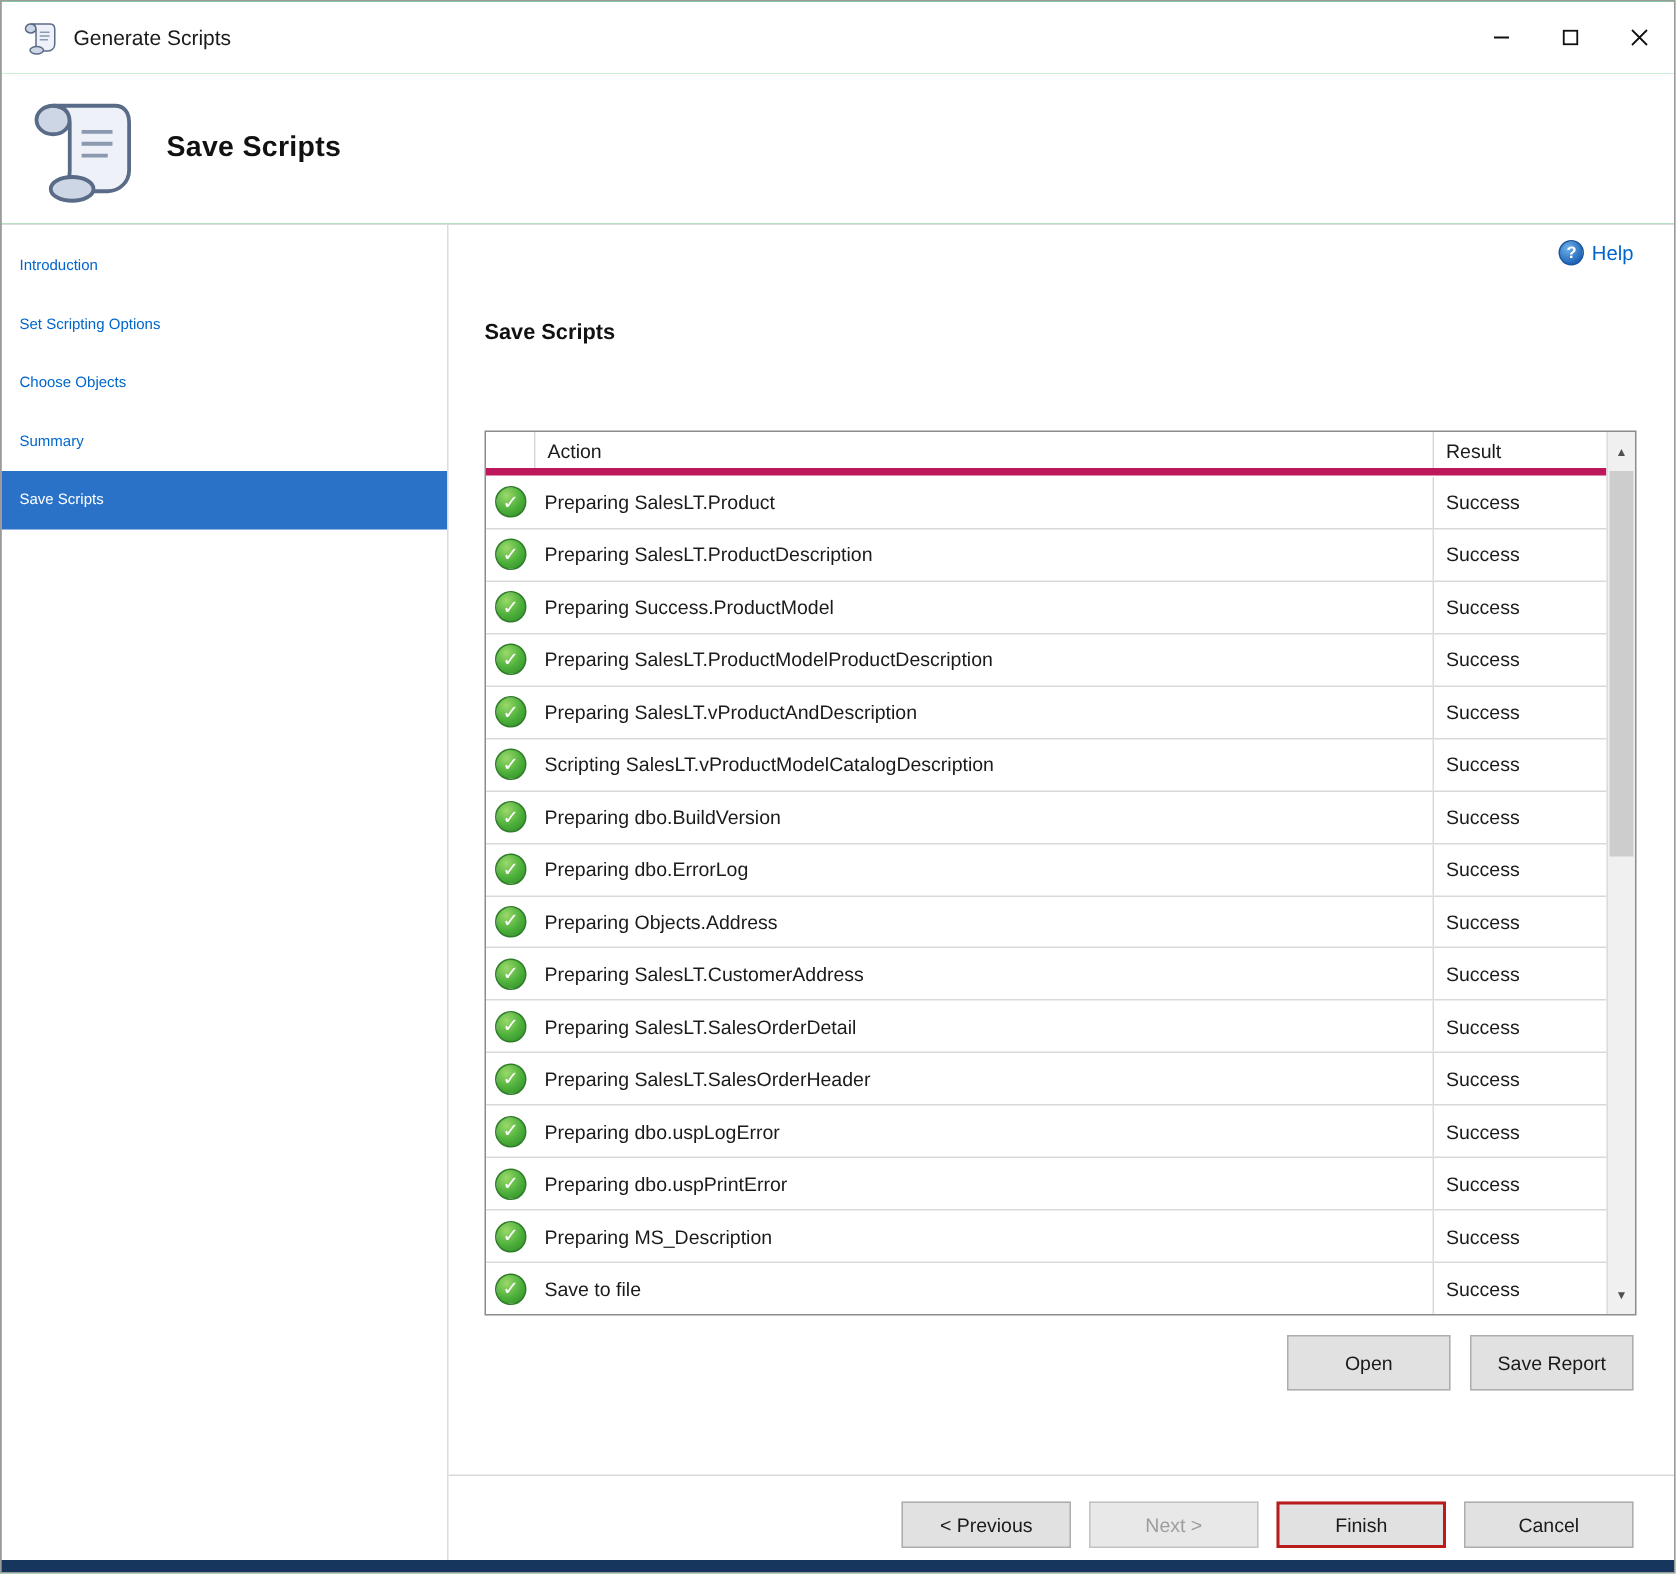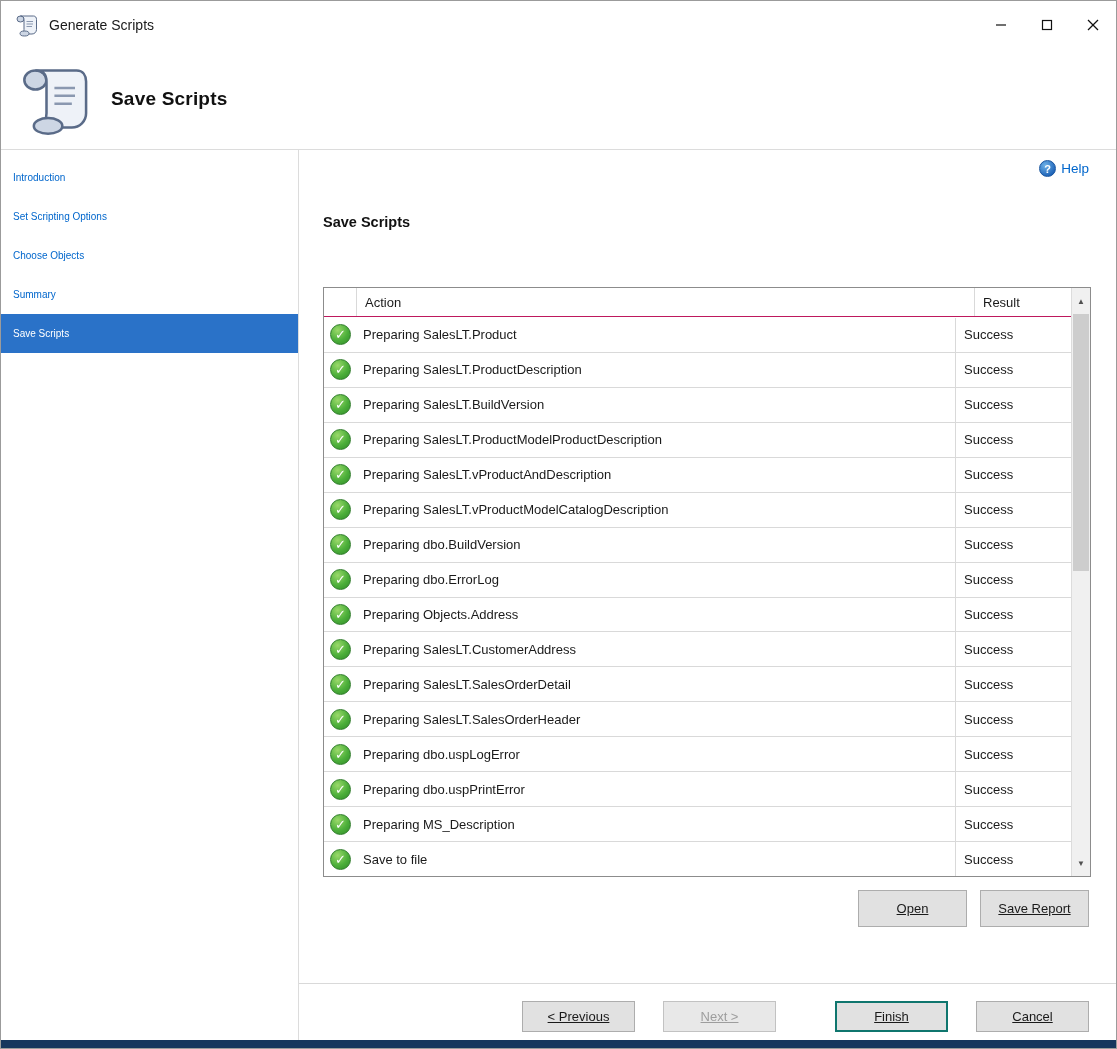--- a/index.html
+++ b/index.html
@@ -59,21 +59,21 @@
 
   .section-title { position:absolute; top:64px; left:24px; font-size:14.5px; font-weight:bold; color:#111111; }
 
   
   .table-wrap {
     position:absolute; left:24px; top:137px; width:768px; height:590px;
     border:1px solid #8c8c8c; background:#ffffff;
   }
   .thead {
     display:flex; height:29px; align-items:stretch;
-    border-bottom:1px solid #be185d; 
+    border-bottom:5px solid #be185d; margin-right:19px;
     font-size:13px; color:#1a1a1a;justify-content:space-between;
   }
   .th-icon { width:33px; border-right:1px solid #d9d9d9; }
   .th-action { flex:1; display:flex; align-items:center; padding-left:8px; border-right:1px solid #d9d9d9; }
   .th-result { width:115px; display:flex; align-items:center; padding-left:8px; }
 
   .tbody { position:absolute; top:30px; bottom:0; left:0; right:19px; display:flex; flex-direction:column; }
   .trow { flex:1; display:flex; align-items:stretch; border-bottom:1px solid #d9d9d9; font-size:13px; color:#1a1a1a; }
   .trow:last-child { border-bottom:none; }
   .cell { display:flex; align-items:center; }
@@ -99,29 +99,29 @@
     height:26px; display:flex; align-items:center; justify-content:center;
     font-size:8px; color:#505050; background:#f0f0f0;
   }
   .sb-track { flex:1; position:relative; }
   .sb-thumb { position:absolute; top:0; left:1px; right:1px; height:48%; background:#cdcdcd; }
 
   
   .report-buttons { position:absolute; top:740px; right:27px; display:flex; gap:13px; }
   .btn {
     background:#e1e1e1; border:1px solid #adadad; color:#1a1a1a;
-    font-family:inherit; font-size:13px; cursor:pointer;text-decoration:underline;
+    font-family:inherit; font-size:13px; cursor:pointer;
   }
   .btn-lg { height:37px; min-width:109px; padding:0 16px; }
 
   
   .footer-divider { position:absolute; top:833px; left:0; right:0; height:1px; background:#d9d9d9; }
-  .footer-buttons { position:absolute; top:851px; right:27px; display:flex; gap:28px;justify-content:flex-end; }
+  .footer-buttons { position:absolute; top:851px; right:27px; display:flex; gap:12px;justify-content:flex-end; }
   .btn-sm { height:31px; width:113px; }
-  .btn.default { border:2px solid #0f766e;margin-left:31px; }
+  .btn.default { border:2px solid #b91c1c; }
   .btn:disabled { background:#e8e8e8; border-color:#c2c2c2; color:#9d9d9d; }
 
   .bottom-strip { position:absolute; left:0; right:0; bottom:0; height:8px; background:#17365d; }
 </style>
 </head>
 <body>
 
 <div class="window">
 
   <div class="titlebar">
@@ -203,42 +203,42 @@
               <div class="cell icon-cell">
                 <span class="check">✓</span>
               </div>
               <div class="cell action-cell">Preparing SalesLT.ProductDescription</div>
               <div class="cell result-cell">Success</div>
             </div>
             <div class="trow">
               <div class="cell icon-cell">
                 <span class="check">✓</span>
               </div>
-              <div class="cell action-cell">Preparing SalesLT.BuildVersion</div>
+              <div class="cell action-cell">Preparing Success.ProductModel</div>
               <div class="cell result-cell">Success</div>
             </div>
             <div class="trow">
               <div class="cell icon-cell">
                 <span class="check">✓</span>
               </div>
               <div class="cell action-cell">Preparing SalesLT.ProductModelProductDescription</div>
               <div class="cell result-cell">Success</div>
             </div>
             <div class="trow">
               <div class="cell icon-cell">
                 <span class="check">✓</span>
               </div>
               <div class="cell action-cell">Preparing SalesLT.vProductAndDescription</div>
               <div class="cell result-cell">Success</div>
             </div>
             <div class="trow">
               <div class="cell icon-cell">
                 <span class="check">✓</span>
               </div>
-              <div class="cell action-cell">Preparing SalesLT.vProductModelCatalogDescription</div>
+              <div class="cell action-cell">Scripting SalesLT.vProductModelCatalogDescription</div>
               <div class="cell result-cell">Success</div>
             </div>
             <div class="trow">
               <div class="cell icon-cell">
                 <span class="check">✓</span>
               </div>
               <div class="cell action-cell">Preparing dbo.BuildVersion</div>
               <div class="cell result-cell">Success</div>
             </div>
             <div class="trow">

